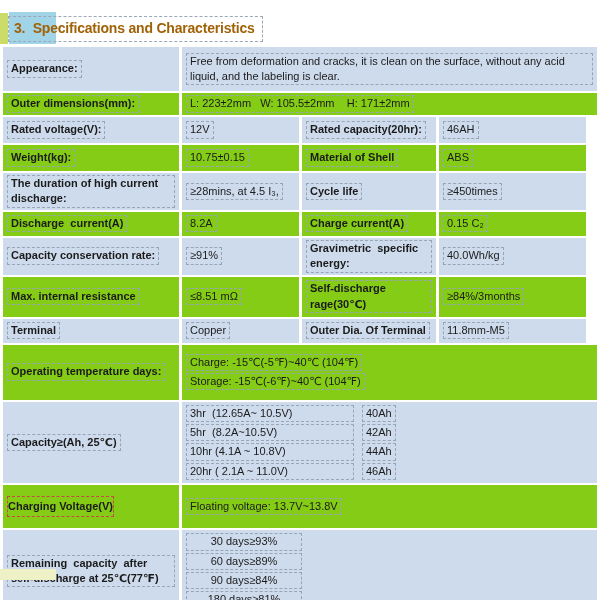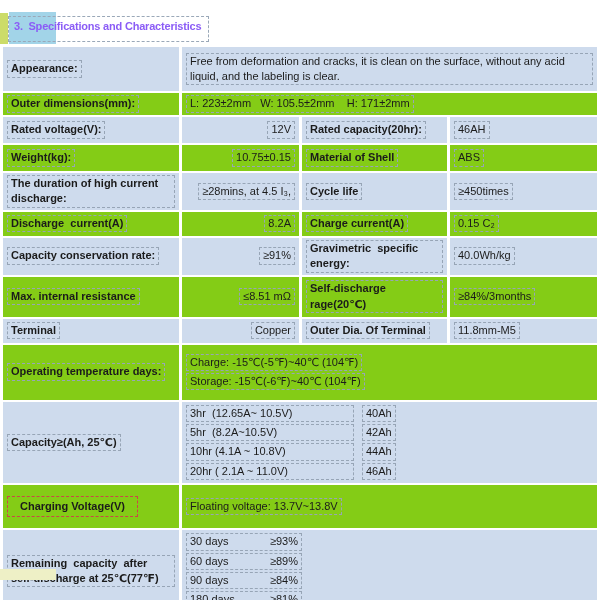--- a/index.html
+++ b/index.html
@@ -8,44 +8,44 @@
     background:#ffffff;
     font-family:"Liberation Sans","DejaVu Sans",sans-serif;
     color:#1b1b1b;
   }
   
   .yellow-mark{position:absolute;left:0;top:13px;width:8px;height:31px;background:#ccdc69;}
   .title-highlight{position:absolute;left:9px;top:12px;width:47px;height:32px;background:#a2d4e8;}
   .title-box{
     position:absolute;left:8px;top:16px;height:26px;box-sizing:border-box;
     border:1px dashed #9aa8b8;padding:3px 7px 0 5px;
-    font-size:11px;font-weight:bold;color:#8b5cf6;letter-spacing:-0.2px;
+    font-size:14px;font-weight:bold;color:#a16207;letter-spacing:-0.2px;
     white-space:pre;
   }
   
   .spec-table{position:absolute;left:3px;top:47px;width:594px;font-size:11px;}
   .row{display:flex;gap:3px;margin-bottom:2px;align-items:stretch;}
   .cell{box-sizing:border-box;display:flex;flex-direction:column;justify-content:center;padding:2px 4px;}
   .bg-a .cell{background:#cedbed;}
   .bg-b .cell{background:#84cc16;}
-  .c1{width:176px;}.c2{width:117px;align-items:flex-end;}.c3{width:145px;}.c4{width:147px;}.cw{width:415px;}
+  .c1{width:176px;}.c2{width:117px;}.c3{width:134px;}.c4{width:147px;}.cw{width:415px;}
   .rh44{min-height:44px}.rh22{min-height:22px}.rh26{min-height:26px}.rh34{min-height:34px}
   .rh24{min-height:24px}.rh40{min-height:40px}.rh55{min-height:55px}.rh63{min-height:63px}
   .rh43{min-height:43px}.rh72{min-height:72px}
   .tb{
     display:inline-block;width:fit-content;max-width:100%;
     border:1px dashed #97a5b6;padding:0 3px;
     white-space:pre-wrap;line-height:1.4;
   }
   .lbl{font-weight:bold;}
-  .red-box{border:1px dashed #cb4747;padding:2px 12px;}
+  .red-box{border:1px dashed #cb4747;padding:2px 0;}
   .lines .tb{display:block;margin:1px 0;}
   .pair-line{display:flex;gap:8px;margin:1px 0;}
   .pair-t{width:160px;}
-  .rpair{display:flex;justify-content:space-between;width:108px;margin:1px 0;}
+  .rpair{display:flex;justify-content:center;width:108px;margin:1px 0;}
   .strip-yellow{position:absolute;left:0;top:569px;width:56px;height:11px;background:#eef0c6;}
 </style>
 </head>
 <body>
 
 <div class="yellow-mark"></div>
 <div class="title-highlight"></div>
 <div class="title-box">3.  Specifications and Characteristics</div>
 
 <div class="spec-table">
@@ -144,21 +144,21 @@
   </div>
 
   <div class="row bg-b rh40">
     <div class="cell c1">
       <span class="tb lbl">Max. internal resistance</span>
     </div>
     <div class="cell c2">
       <span class="tb">≤8.51 mΩ</span>
     </div>
     <div class="cell c3">
-      <span class="tb lbl">Self-discharge rage(20℃)</span>
+      <span class="tb lbl">Self-discharge rage(30℃)</span>
     </div>
     <div class="cell c4">
       <span class="tb">≥84%/3months</span>
     </div>
   </div>
 
   <div class="row bg-a rh24">
     <div class="cell c1">
       <span class="tb lbl">Terminal</span>
     </div>

